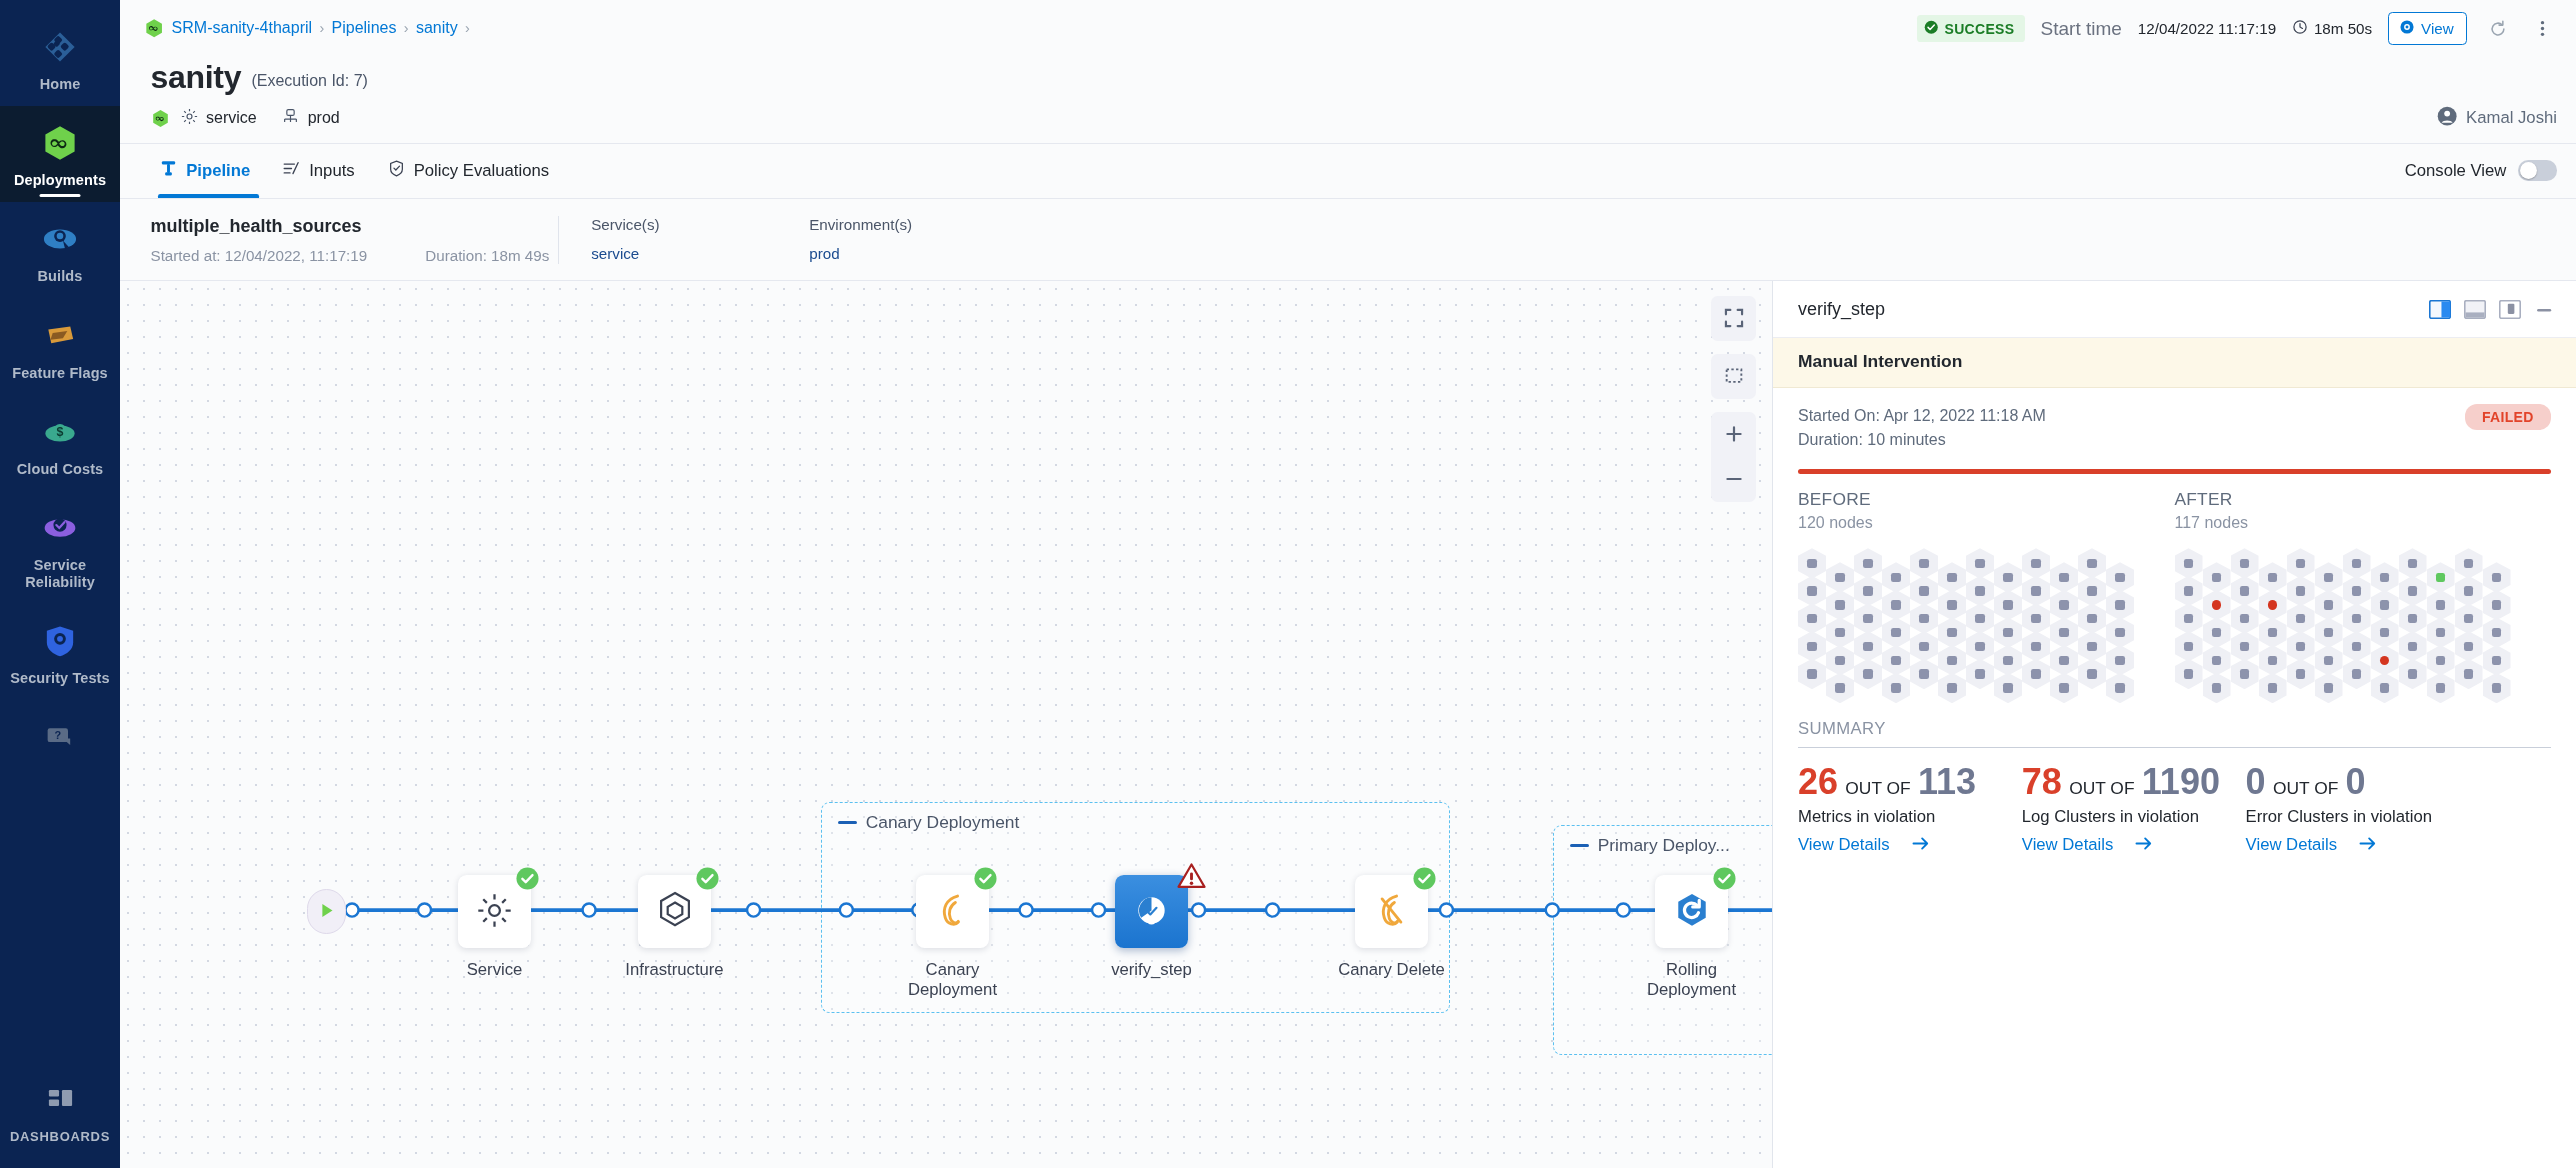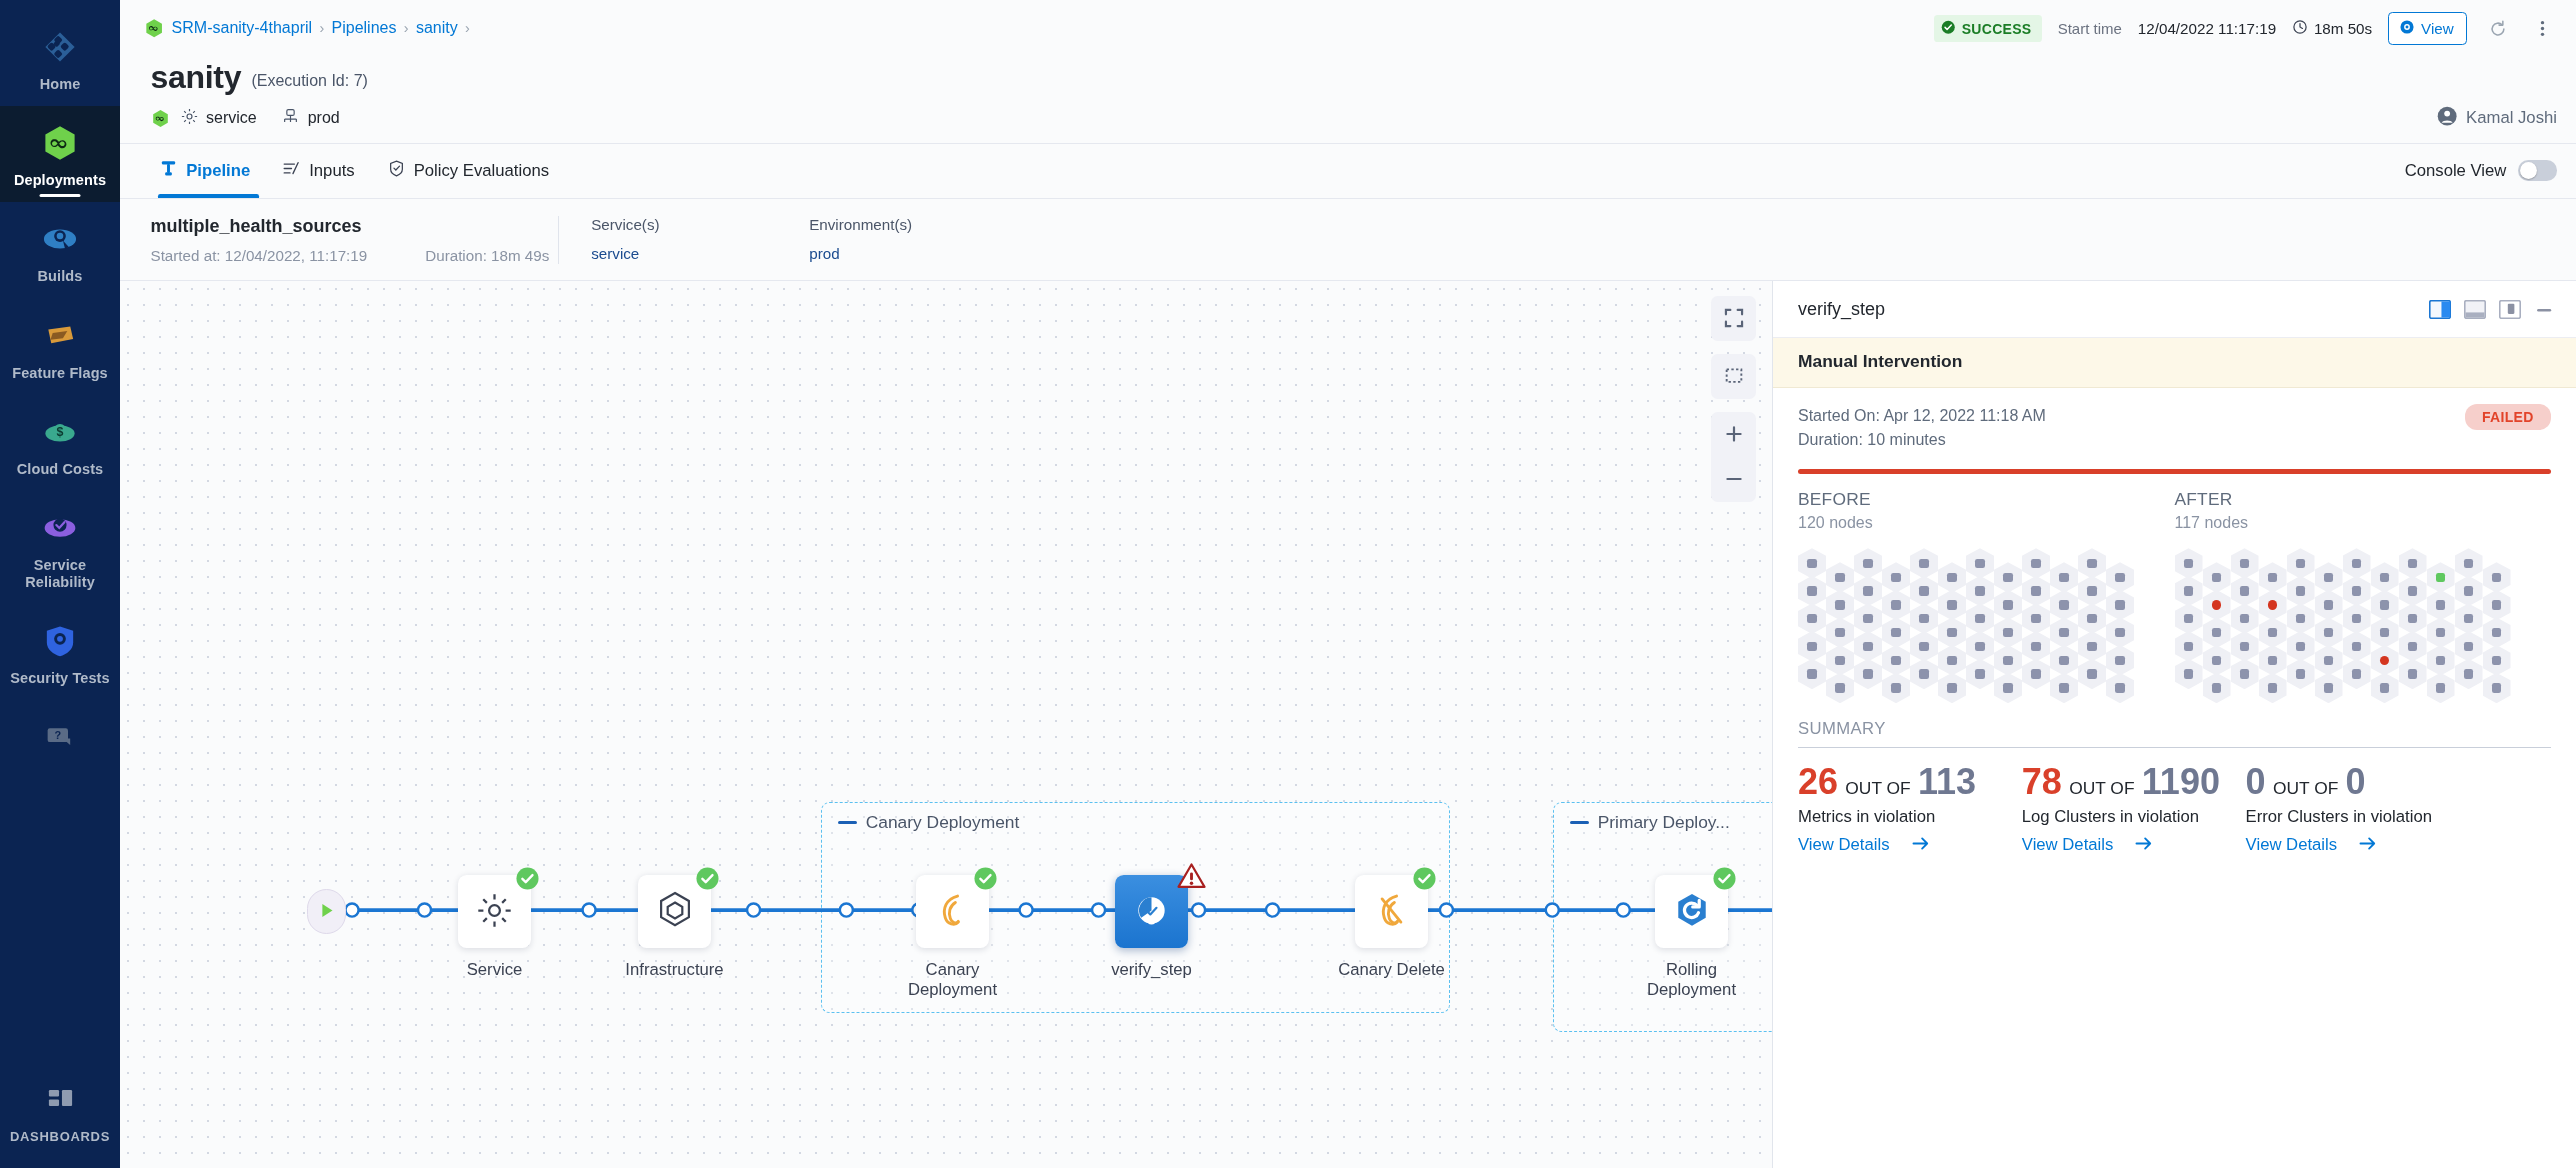--- a/index.html
+++ b/index.html
@@ -46,21 +46,21 @@
   }
   .crumbs { display: flex; align-items: center; gap: 7.3px; font-size: 16px; }
   .crumb-link { color: #0278d5; cursor: pointer; }
   .crumb-sep { color: #9aa5b1; font-size: 14.5px; }
   .topbar-right { margin-left: auto; display: flex; align-items: center; gap: 16px; }
   .status-pill {
     background: #e4f6e6; color: #1b7d26; font-size: 14px; font-weight: 700;
     letter-spacing: 0.3px; padding: 5.1px 10.2px 5.1px 7.3px; border-radius: 3.6px;
     display: flex; align-items: center; gap: 5.8px;
   }
-  .meta-label { color: #6b7280; font-size: 15px; }
+  .meta-label { color: #6b7280; font-size: 19px; }
   .meta-value { color: #22272e; font-size: 15.2px; }
   .meta-dur { display: flex; align-items: center; gap: 5.8px; color: #22272e; font-size: 15.2px; }
   .view-btn {
     border: 1.2px solid #0278d5; color: #0278d5; background: #fff;
     border-radius: 4.4px; padding: 5.8px 12.3px 5.8px 9.4px; font-size: 15.2px;
     display: flex; align-items: center; gap: 6.5px; cursor: pointer;
   }
   .icon-btn { width: 29px; height: 29px; display: flex; align-items: center; justify-content: center; cursor: pointer; }
 
   
@@ -501,21 +501,21 @@
     <div class="split">
 
       <div class="canvas">
 
         <div class="group-box" style="left:701px; top:521px; width:629px; height:211px;">
           <div class="group-title">
             <span class="group-dash"></span>
             <span>Canary Deployment</span>
           </div>
         </div>
-        <div class="group-box" style="left:1433px; top:521px; width:232px; height:230px;">
+        <div class="group-box" style="left:1433px; top:544px; width:232px; height:230px;">
           <div class="group-title">
             <span class="group-dash"></span>
             <span>Primary Deploy...</span>
           </div>
         </div>
 
         <svg class="flow" viewBox="0 0 2275 1225" width="1652" height="889">
           <line x1="290" y1="868" x2="2430" y2="868" stroke="#1b76d2" stroke-width="5"></line>
           <g fill="#fff" stroke="#1b76d2" stroke-width="3.4">
             <circle cx="318" cy="868" r="9"></circle>

